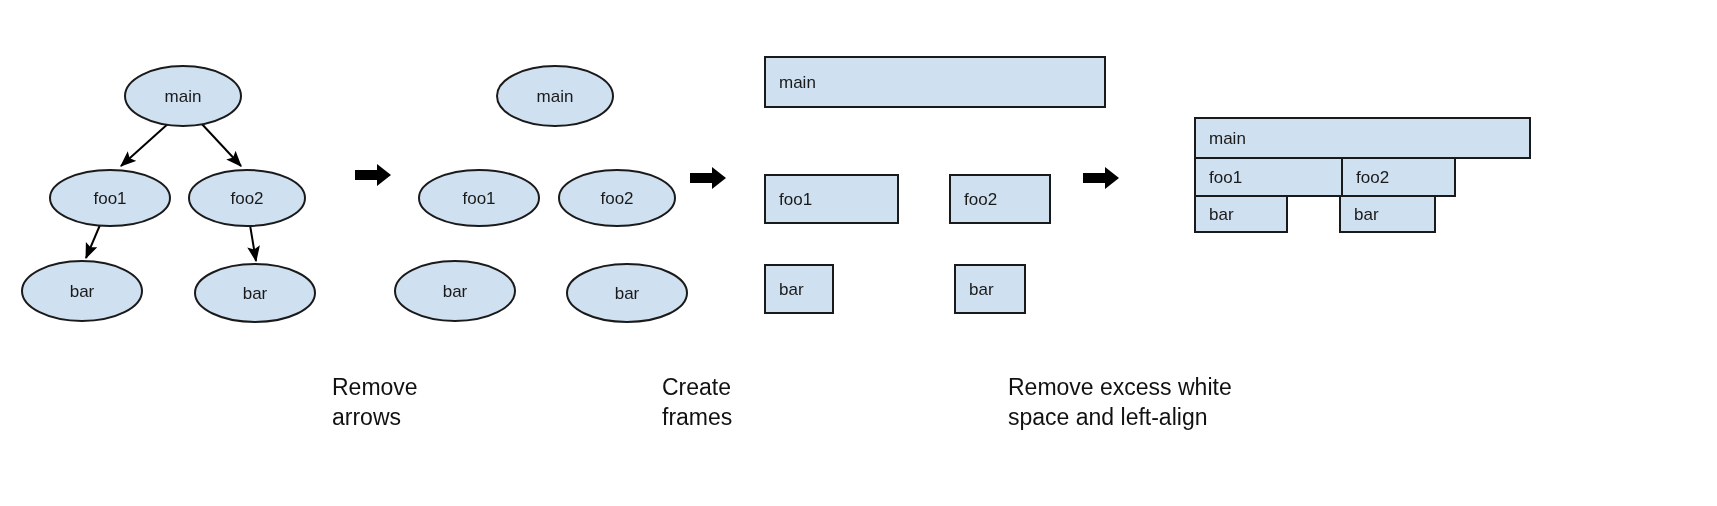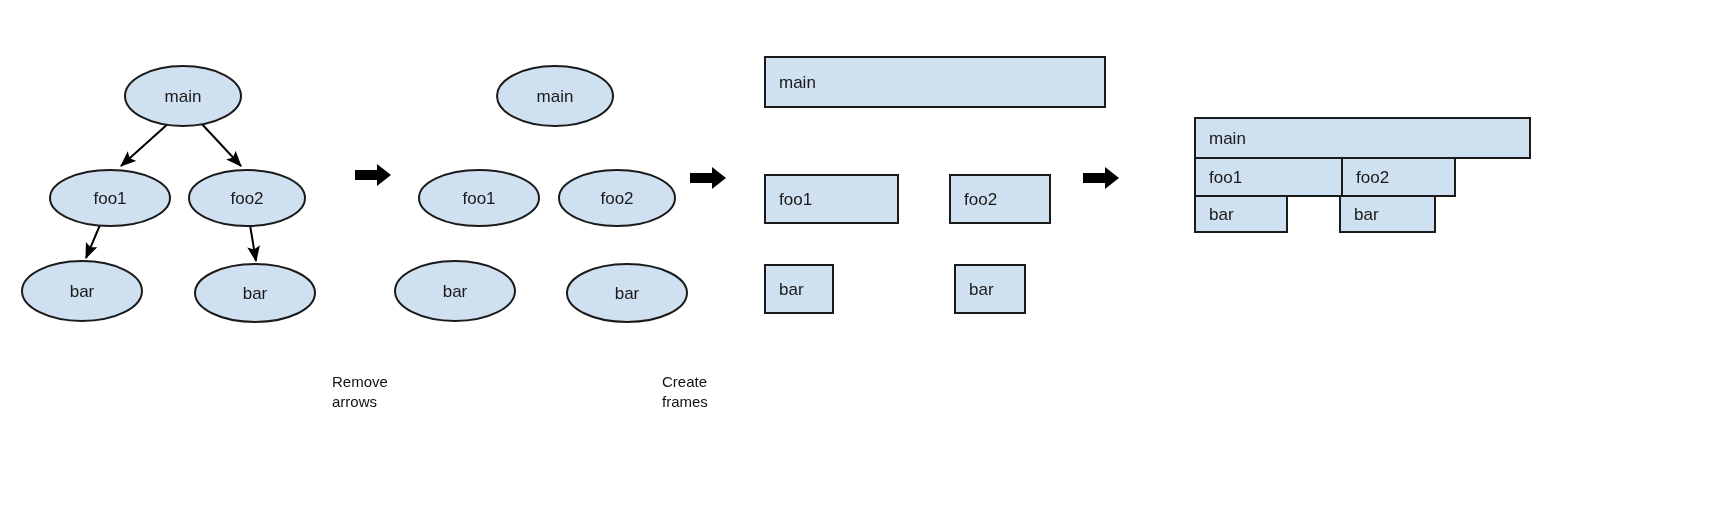--- a/index.html
+++ b/index.html
@@ -1,21 +1,21 @@
 <!DOCTYPE html>
 <html><head>
 <meta charset="utf-8">
 <style>
   html,body{margin:0;padding:0;background:#ffffff;}
   body{width:1717px;height:506px;position:relative;overflow:hidden;
        font-family:"Liberation Sans",sans-serif;color:#000;}
   .stage{position:absolute;inset:0;border-radius:19px;}
   svg.layer{position:absolute;left:0;top:0;width:1717px;height:506px;overflow:visible;}
   .nodetext{font-family:"Liberation Sans",sans-serif;font-size:17px;fill:#1a1a1a;}
-  .caption{position:absolute;font-size:15px;line-height:1.32;color:#111;white-space:pre-line;}
+  .caption{position:absolute;font-size:23px;line-height:1.32;color:#111;white-space:pre-line;}
 </style>
 </head>
 <body>
 
 <div class="stage">
   <svg class="layer" viewBox="0 0 1717 506" xmlns="http://www.w3.org/2000/svg">
     <defs>
       <marker id="ah" markerWidth="9" markerHeight="9" refX="7.4" refY="3.2" orient="auto" markerUnits="strokeWidth">
         <path d="M0,0 L8,3.2 L0,6.4 L1.6,3.2 Z" fill="#000"></path>
       </marker>
@@ -82,13 +82,15 @@
         <g transform="translate(1083,167)">
           <path d="M0,6 L22,6 L22,0 L36,11 L22,22 L22,16 L0,16 Z" fill="#000000"></path>
         </g>
       </g>
   </svg>
 
   <div class="caption" id="cap0" style="left: 332px; top: 372px;">Remove
 arrows</div>
   <div class="caption" id="cap1" style="left: 662px; top: 372px;">Create
 frames</div>
+  <div class="caption" id="cap2" style="left: 1008px; top: 372px;">Remove excess white
+space and left-align</div>
 </div>
 
 </body></html>

